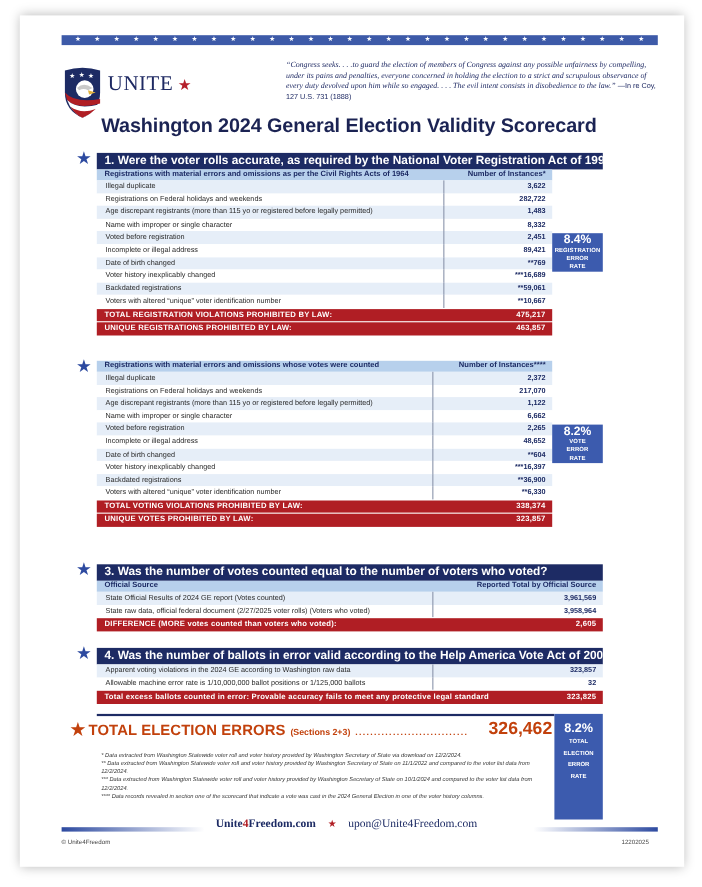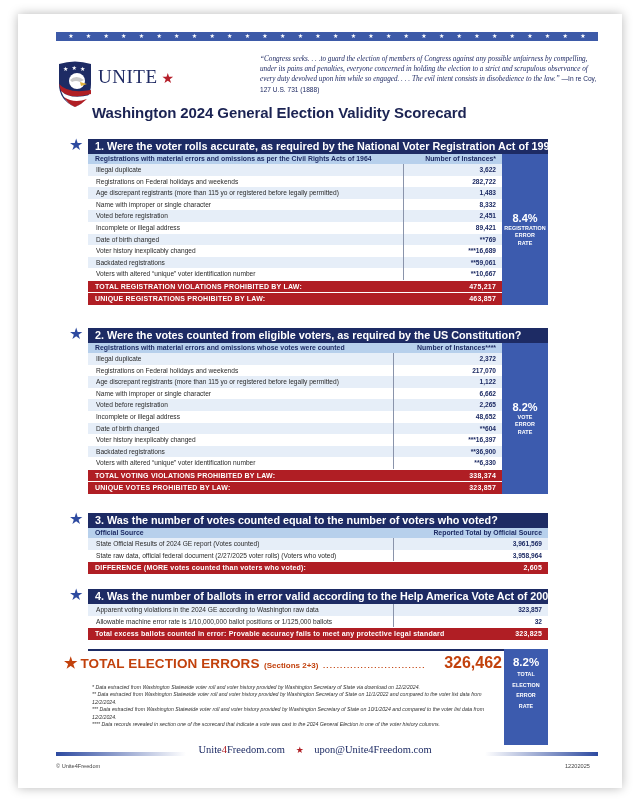--- a/index.html
+++ b/index.html
@@ -37,34 +37,34 @@
   .quote {
     position: absolute; left: 260px; top: 55px; width: 345px;
     font-family: "Liberation Serif", serif; font-style: italic;
     font-size: 7.2px; line-height: 9.6px; color: #1f2a63;
   }
   .quote .cite { font-style: normal; font-family: "Liberation Sans", sans-serif; font-size: 6.6px; }
 
   .page-title {
     position: absolute; left: 92px; top: 104px; width: 460px;
     font-family: "Liberation Sans", sans-serif; font-weight: bold;
-    font-size: 15px; color: #1b2353; letter-spacing: -0.1px;
+    font-size: 18px; color: #1b2353; letter-spacing: -0.1px;
   }
 
   
   .section { position: absolute; left: 88px; width: 460px; }
   .sec-star {
     position: absolute; left: -19px; top: -3px; color: #2d4aa0; font-size: 16px; line-height: 18px;
   }
   .sec-header {
     height: 15px; background: #1d2b64; color: #ffffff;
     font-weight: bold; font-size: 10.8px; line-height: 15px; padding-left: 7px;
     white-space: nowrap; overflow: hidden;
   }
-  .sec-body { position: relative; display: flex; }
+  .sec-body { position: relative; display: flex; align-items: center; }
   .sec-table { width: 414px; }
   .side-col {
     width: 46px; background: #3c5bae; color: #ffffff; text-align: center;
     display: flex; flex-direction: column; justify-content: center; align-items: center;
   }
   .side-col .pct { font-weight: bold; font-size: 11px; line-height: 13px; }
   .side-col .lbl { font-weight: bold; font-size: 5.4px; line-height: 7.5px; letter-spacing: 0.1px; }
 
   .col-head {
     display: flex; height: 10px; background: #b7d0ec; color: #1d2b64;
@@ -120,21 +120,21 @@
     background: linear-gradient(to right, #2d4aa0, rgba(45,74,160,0));
   }
   .footer-bar-right {
     position: absolute; left: 485px; top: 752px; width: 113px; height: 4px;
     background: linear-gradient(to left, #2d4aa0, rgba(45,74,160,0));
   }
   .footer-links {
     position: absolute; left: 150px; top: 744px; width: 330px; text-align: center;
     font-family: "Liberation Serif", serif; font-size: 10.5px; color: #1d2b64; white-space: nowrap;
   }
-  .footer-links .site { font-weight: normal; }
+  .footer-links .site { font-weight: bold; }
   .footer-links .four { color: #b01e24; }
   .footer-links .sep { color: #b01e24; font-size: 9px; margin: 0 8px; }
   .copyright { position: absolute; left: 56px; top: 763px; font-size: 5.6px; color: #444; }
   .doc-code { position: absolute; left: 565px; top: 763px; font-size: 5.6px; color: #444; }
 </style>
 </head>
 <body>
 
 <div class="paper"></div>
 
@@ -255,21 +255,20 @@
       <div class="pct">8.4%</div>
       <div class="lbl">REGISTRATION</div>
       <div class="lbl">ERROR</div>
       <div class="lbl">RATE</div>
     </div>
   </div>
 </div>
 
 <div class="section" style="top:328px;">
   <span class="sec-star">★</span>
-  <div class="sec-header">2. Were the votes counted from eligible voters, as required by the US Constitution?</div>
   <div class="sec-body">
     <div class="sec-table">
       <div class="col-head">
         <span class="c1">Registrations with material errors and omissions whose votes were counted</span>
         <span class="c2">Number of Instances****</span>
       </div>
       <div class="rows" id="s2-rows">
           <div class="row">
             <span class="c1" style="width: 306px;">Illegal duplicate</span>
             <span class="c2">2,372</span>

